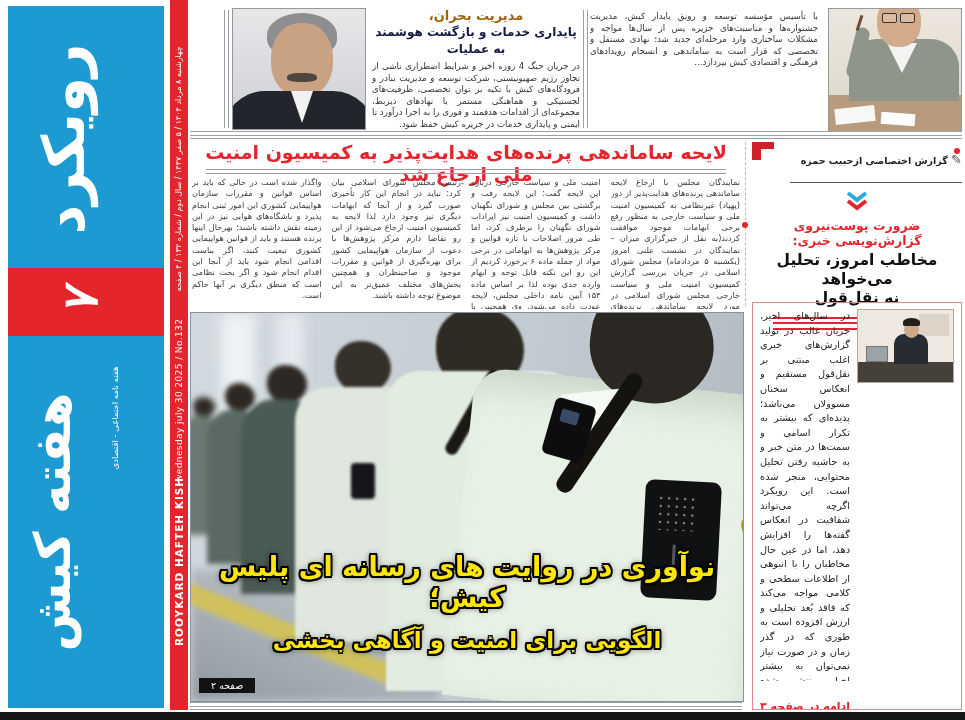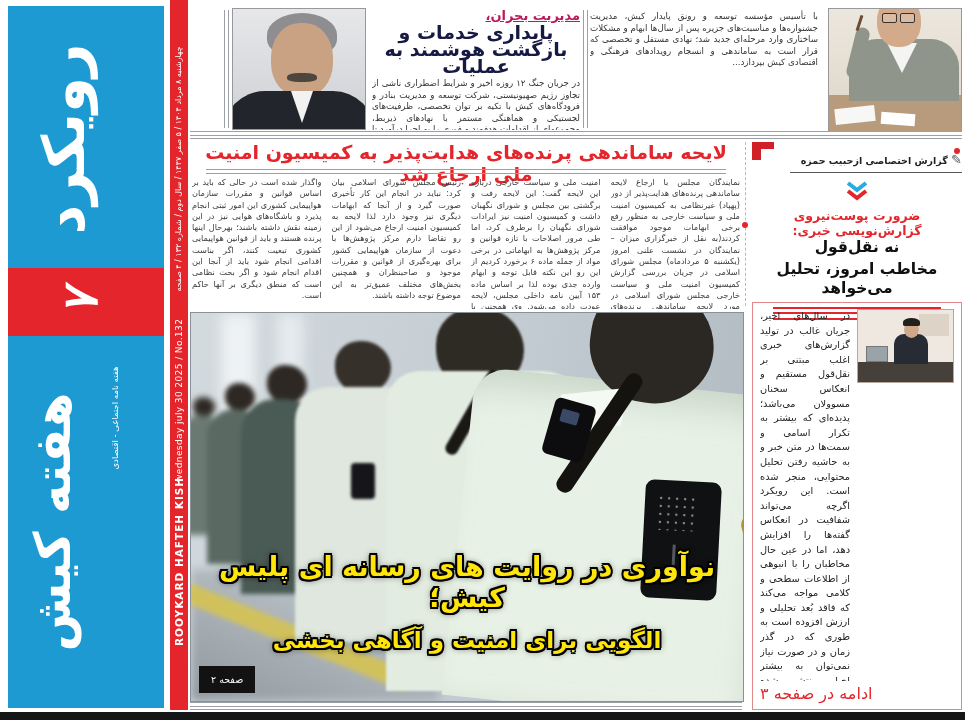--- a/index.html
+++ b/index.html
@@ -14,49 +14,49 @@
   .lines-red{background:repeating-linear-gradient(to bottom,#e4262c 0,#e4262c 2px,transparent 2px,transparent 5.4px);}
   
   .mast{left:8px;top:6px;width:156px;height:702px;background:#1e9ad2;}
   .mast-red{left:0;top:262px;width:156px;height:68px;background:#e4262c;}
   .mast-logo{color:#fff;font-weight:bold;text-align:center;}
   .strip{left:170px;top:0;width:18px;height:710px;background:#e4262c;}
   .strip-txt{color:#fff;text-align:center;}
   
   .card{top:8px;height:122px;}
   .photo-frame{border:1px solid #98989c;overflow:hidden;position:absolute;background:#dcdcde;}
-  .kicker{color:#be185d;font-weight:bold;font-size:13px;line-height:16px;text-decoration:underline;}
-  .title{color:#161a43;font-weight:bold;font-size:19px;text-align:center;line-height:17px;}
+  .kicker{color:#a16207;font-weight:bold;font-size:13px;text-align:center;line-height:16px;}
+  .title{color:#161a43;font-weight:bold;font-size:12px;text-align:center;line-height:17px;}
   .card-body{font-size:8.7px;line-height:11.6px;text-align:justify;color:#333;margin-top:3px;}
   
   .lead-h{left:190px;top:141px;width:552px;color:#e4262c;font-weight:bold;font-size:19px;text-align:center;}
   .lead-cols{left:192px;top:177px;width:548px;height:132px;display:flex;gap:10px;overflow:hidden;}
   .lead-col{flex:1;font-size:8.2px;line-height:11.3px;text-align:justify;color:#3c3c3c;overflow:hidden;}
   
   .report{left:752px;top:140px;width:210px;height:572px;}
   .credit-row{margin-top:12px;width:172px;margin-left:auto;border-bottom:1px solid #555;
-              padding-bottom:5px;font-size:9.5px;font-weight:bold;color:#222;text-align:right;}
+              padding-bottom:15px;font-size:9.5px;font-weight:bold;color:#222;text-align:right;}
   .rep-kicker{color:#e4262c;font-weight:bold;font-size:12.5px;text-align:center;margin-top:7px;}
   .rep-title{font-size:15.5px;font-weight:bold;color:#101010;text-align:center;line-height:19px;margin-top:3px;}
   .rep-box{position:absolute;left:0;right:0;top:162px;bottom:2px;border:1.5px solid #e0888c;padding:6px 7px;overflow:hidden;}
   .rep-photo{float:right;width:95px;height:72px;border:1px solid #b9a89a;margin:0 0 4px 7px;position:relative;overflow:hidden;background:#efe8e0;}
   .rep-body{font-size:9.8px;line-height:14.6px;text-align:justify;color:#222;max-height:372px;overflow:hidden;}
-  .rep-cont{color:#e4262c;font-weight:normal;font-size:16px;text-align:left;margin-top:3px;}
+  .rep-cont{color:#e4262c;font-weight:bold;font-size:11px;text-align:left;margin-top:19px;}
   .dot{position:absolute;width:6px;height:6px;border-radius:50%;background:#e4262c;}
   
   .mphoto{left:190px;top:312px;width:552px;height:388px;border:1px solid #8a9097;overflow:hidden;
           background:linear-gradient(100deg,#d3dade 0%,#c2cbd1 55%,#b0bac1 100%);}
   .off{position:absolute;}
   .head{position:absolute;background:#2d2823;border-radius:46% 54% 50% 50%;}
   .torso{position:absolute;border-radius:34px 44px 0 0;}
   .cap{position:absolute;left:0;right:0;text-align:center;font-weight:bold;color:#ffe50a;z-index:5;
        text-shadow:2px 0 0 #000,-2px 0 0 #000,0 2px 0 #000,0 -2px 0 #000,
                    1.6px 1.6px 0 #000,-1.6px -1.6px 0 #000,1.6px -1.6px 0 #000,-1.6px 1.6px 0 #000,0 0 7px rgba(0,0,0,.85);}
   .badge{position:absolute;left:8px;bottom:8px;background:#121212;color:#fff;font-size:9.5px;
-         padding:8px 12px;z-index:6;}
+         padding:2px 12px;z-index:6;}
   .patch{position:absolute;background:#191512;border:3px solid #b98f3e;border-radius:10px 10px 30px 30px;
          color:#d7a844;display:flex;flex-direction:column;align-items:center;justify-content:center;z-index:3;}
   .bottom-bar{left:0;top:712px;width:965px;height:8px;background:#161616;}
 </style>
 </head>
 <body>
 
 <div class="abs mast">
   <span class="rot mast-logo" style="left:22px;top:256px;width:246px;font-size:58px;">رویکرد</span>
   <div class="abs mast-red">
@@ -79,30 +79,30 @@
     <div class="abs" style="left:0;top:0;right:0;bottom:0;background:linear-gradient(#e6e7e9,#cfd0d4);"></div>
     <div class="abs" style="left:34px;top:4px;width:70px;height:44px;background:#8e8e90;border-radius:50% 50% 40% 40%;"></div>
     <div class="abs" style="left:38px;top:14px;width:62px;height:74px;background:#c9a183;border-radius:46%;"></div>
     <div class="abs" style="left:54px;top:64px;width:30px;height:9px;background:#4d463f;border-radius:40%;"></div>
     <div class="abs" style="left:-10px;top:82px;width:152px;height:44px;background:#22262c;border-radius:42px 42px 0 0;"></div>
     <div class="abs" style="left:58px;top:82px;width:22px;height:32px;background:#f2f2f2;clip-path:polygon(0 0,100% 0,50% 100%);"></div>
   </div>
   <div class="abs rtl" style="left:140px;top:0;right:0;bottom:0;overflow:hidden;">
     <div class="kicker">مدیریت بحران،</div>
     <div class="title">پایداری خدمات و بازگشت هوشمند به عملیات</div>
-    <div class="card-body">در جریان جنگ ۱۲ روزه اخیر و شرایط اضطراری ناشی از تجاوز رژیم صهیونیستی، شرکت توسعه و مدیریت بنادر و فرودگاه‌های کیش با تکیه بر توان تخصصی، ظرفیت‌های لجستیکی و هماهنگی مستمر با نهادهای ذیربط، مجموعه‌ای از اقدامات هدفمند و فوری را به اجرا درآورد تا ایمنی و پایداری خدمات در جزیره کیش حفظ شود.</div>
+    <div class="card-body">در جریان جنگ 4 روزه اخیر و شرایط اضطراری ناشی از تجاوز رژیم صهیونیستی، شرکت توسعه و مدیریت بنادر و فرودگاه‌های کیش با تکیه بر توان تخصصی، ظرفیت‌های لجستیکی و هماهنگی مستمر با نهادهای ذیربط، مجموعه‌ای از اقدامات هدفمند و فوری را به اجرا درآورد تا ایمنی و پایداری خدمات در جزیره کیش حفظ شود.</div>
 
   </div>
 </div>
 
 <div class="abs lines-v" style="left:583px;top:10px;width:5px;height:118px;"></div>
 
 <div class="abs card" style="left:590px;width:372px;">
   <div class="abs rtl" style="left:0;top:0;width:228px;bottom:0;overflow:hidden;">
-    <div class="card-body">با تأسیس مؤسسه توسعه و رونق پایدار کیش، مدیریت جشنواره‌ها و مناسبت‌های جزیره پس از سال‌ها ابهام و مشکلات ساختاری وارد مرحله‌ای جدید شد؛ نهادی مستقل و تخصصی که قرار است به ساماندهی و انسجام رویدادهای فرهنگی و اقتصادی کیش بپردازد...</div>
+    <div class="card-body">با تأسیس مؤسسه توسعه و رونق پایدار کیش، مدیریت جشنواره‌ها و مناسبت‌های جزیره پس از سال‌ها مواجه و مشکلات ساختاری وارد مرحله‌ای جدید شد؛ نهادی مستقل و تخصصی که قرار است به ساماندهی و انسجام رویدادهای فرهنگی و اقتصادی کیش بپردازد...</div>
 
   </div>
   <div class="photo-frame" style="right:0;top:0;width:132px;height:122px;">
     <div class="abs" style="left:0;top:0;right:0;bottom:0;background:linear-gradient(#ece7de,#ddd5c8);"></div>
     <div class="abs" style="left:0;bottom:0;width:132px;height:36px;background:#b79b7c;"></div>
     <div class="abs" style="left:6px;bottom:8px;width:40px;height:16px;background:#f7f7f5;transform:rotate(-6deg);"></div>
     <div class="abs" style="left:52px;bottom:6px;width:34px;height:12px;background:#ffffff;transform:rotate(4deg);"></div>
     <div class="abs" style="right:2px;bottom:30px;width:110px;height:62px;background:#8f958a;border-radius:28px 28px 0 0;"></div>
     <div class="abs" style="right:44px;bottom:58px;width:30px;height:30px;background:#f4f4f2;clip-path:polygon(0 0,100% 0,50% 100%);"></div>
     <div class="abs" style="right:40px;bottom:84px;width:44px;height:50px;background:#d3ab8b;border-radius:46%;"></div>
@@ -137,22 +137,22 @@
   </div>
   <div class="credit-row">
     <span style="font-size:13px;color:#555;">✎</span>
     <span>گزارش اختصاصی ازحبیب حمزه</span>
   </div>
   <svg width="24" height="20" style="display:block;margin:8px auto 0;">
     <path d="M3 2 L12 9 L21 2" stroke="#29abe2" stroke-width="4" fill="none"></path>
     <path d="M3 10 L12 17 L21 10" stroke="#e4262c" stroke-width="4" fill="none"></path>
   </svg>
   <div class="rep-kicker">ضرورت پوست‌نیروی گزارش‌نویسی خبری:</div>
+  <div class="rep-title">مخاطب امروز، تحلیل می‌خواهد</div>
   <div class="rep-title" style="margin-top:0;">نه نقل‌قول</div>
-  <div class="rep-title">مخاطب امروز، تحلیل می‌خواهد</div>
   <div class="lines-red" style="width:168px;height:14px;margin:9px auto 0;"></div>
 
   <div class="rep-box">
     <div class="rep-photo">
       <div class="abs" style="right:4px;top:4px;width:30px;height:22px;background:#ddd3c6;"></div>
       <div class="abs" style="left:0;bottom:0;width:95px;height:20px;background:#45403a;"></div>
       <div class="abs" style="left:8px;bottom:20px;width:20px;height:14px;background:#9aa3a8;border:1px solid #777;"></div>
       <div class="abs" style="left:36px;bottom:18px;width:34px;height:30px;background:#272b33;border-radius:10px 10px 0 0;"></div>
       <div class="abs" style="left:46px;bottom:44px;width:15px;height:17px;background:#cfa88a;border-radius:50%;"></div>
       <div class="abs" style="left:45px;bottom:56px;width:17px;height:8px;background:#22201d;border-radius:50% 50% 20% 20%;"></div>

